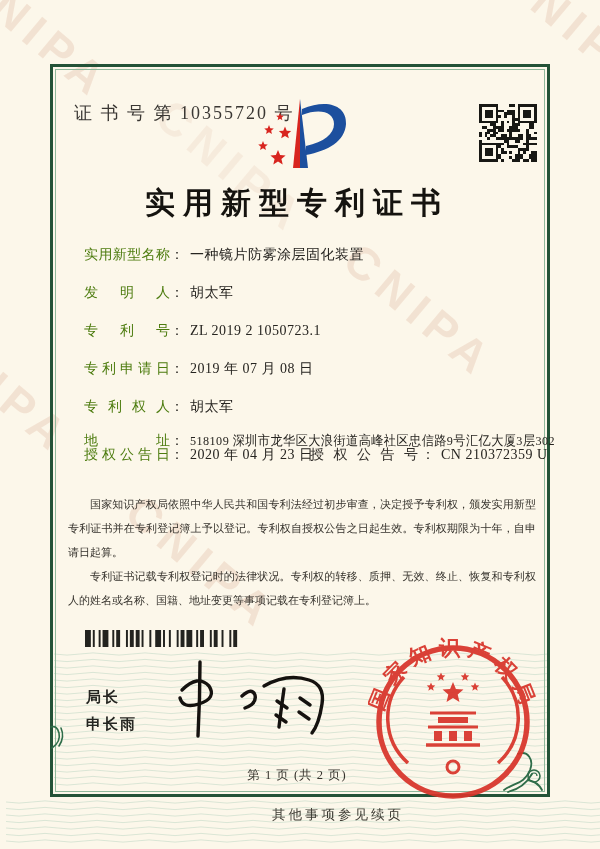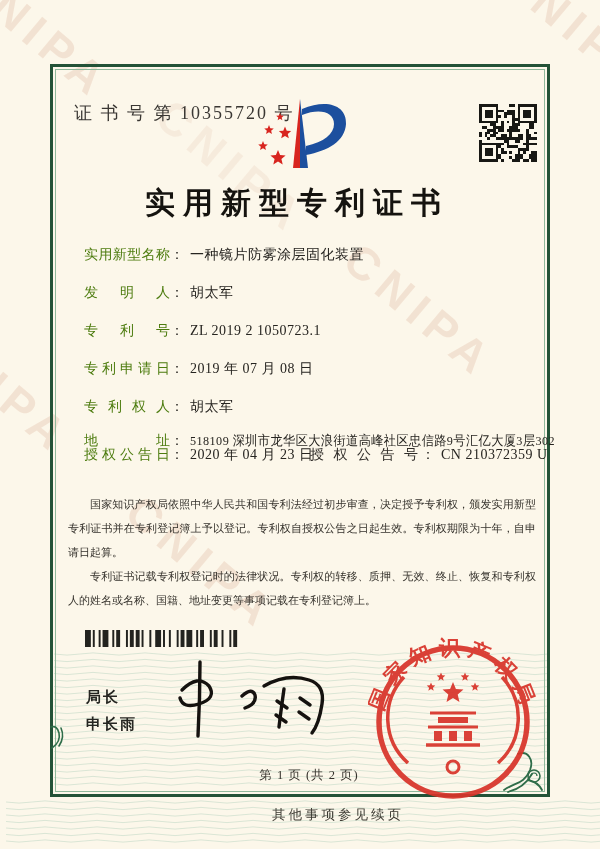--- a/index.html
+++ b/index.html
@@ -49,21 +49,21 @@
     font-family:"Liberation Sans","DejaVu Sans",sans-serif;font-weight:bold;
     font-size:15px;letter-spacing:2px;color:#262622;line-height:27px;}
   .signature{position:absolute;left:158px;top:656px;z-index:4;}
   .orn{position:absolute;z-index:2;}
   .orn-small{left:48px;top:724px;}
   .orn-large{left:498px;top:736px;}
   .seal{position:absolute;left:368px;top:637px;z-index:5;opacity:.93;}
   .seal-date{position:absolute;left:374px;top:731px;z-index:6;font-size:14.5px;
     letter-spacing:1px;color:#1c1915;white-space:nowrap;}
   .page-note{position:absolute;left:50px;top:767px;width:494px;text-align:center;
-    font-size:12.5px;letter-spacing:1px;color:#35322c;z-index:4;padding-left:12px;}
+    font-size:12.5px;letter-spacing:1px;color:#35322c;z-index:4;}
   .cont-note{position:absolute;left:0;top:806px;width:600px;text-align:center;
     font-size:13.5px;letter-spacing:3px;color:#3d3b33;z-index:4;padding-left:38px;}
   .seal-ring-text{font-family:"Liberation Sans","DejaVu Sans",sans-serif;font-weight:bold;}
 </style>
 </head>
 <body>
 
 <div class="page">
 
   <svg class="waves" id="waves" viewBox="0 0 600 849">

